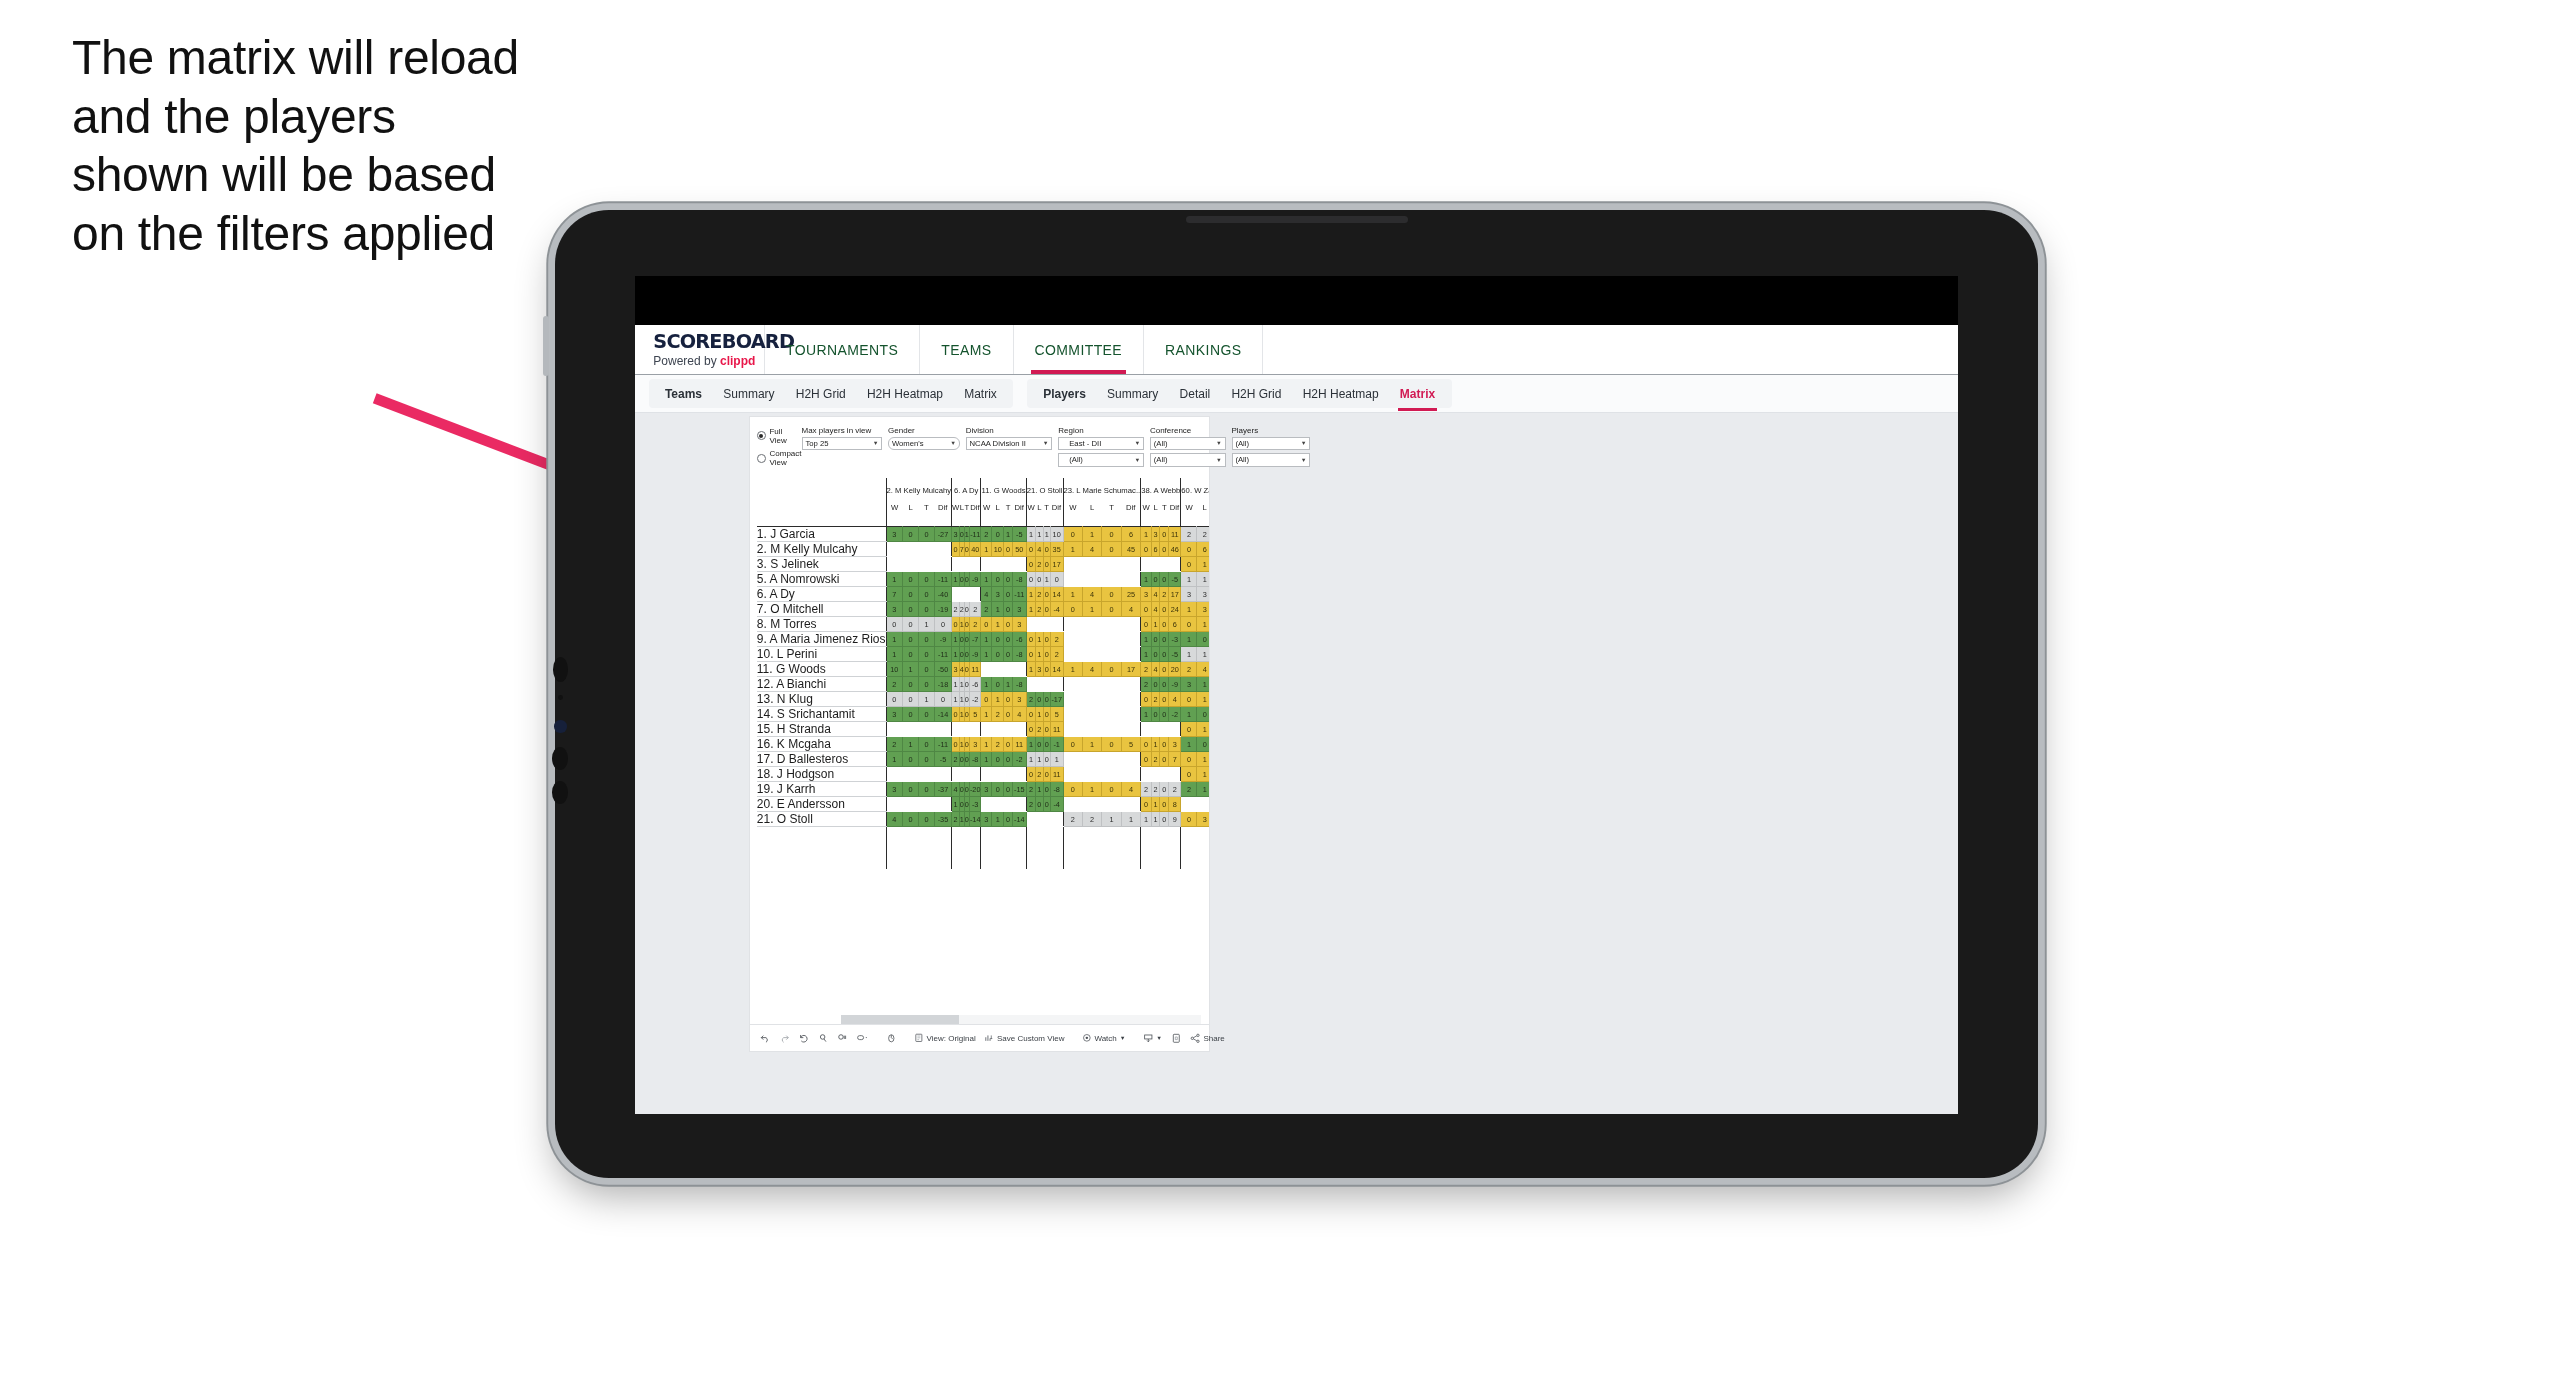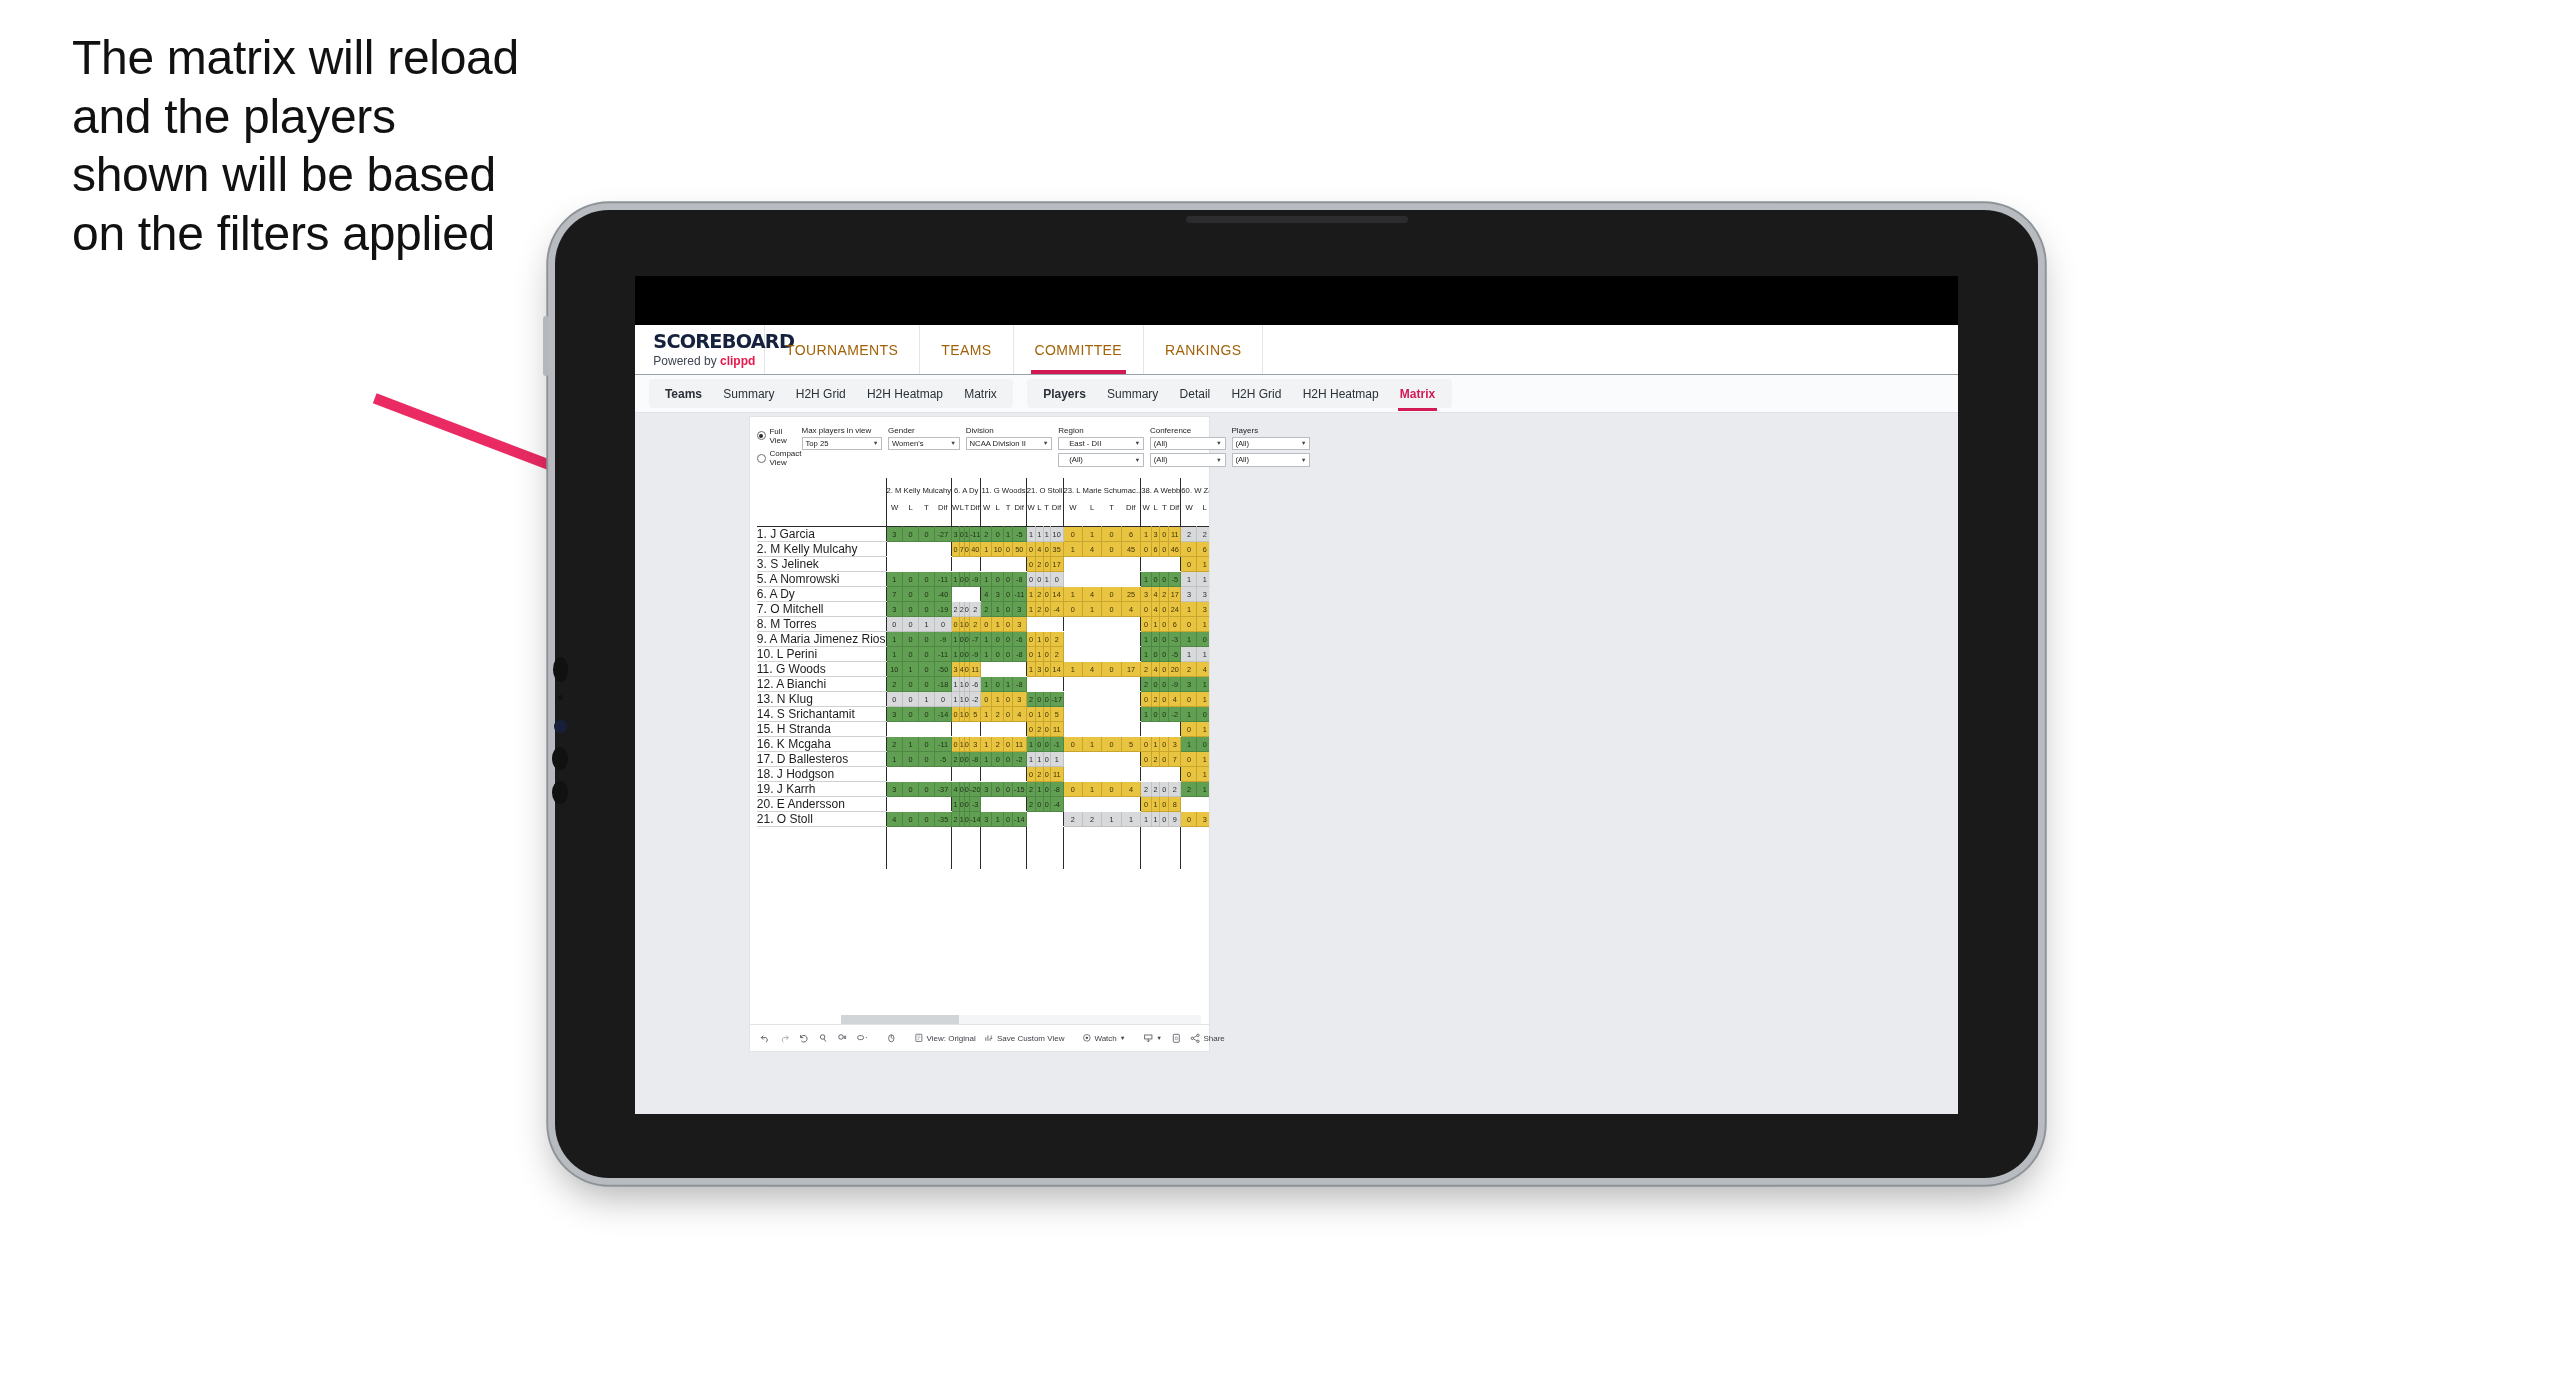--- a/index.html
+++ b/index.html
@@ -40,21 +40,21 @@
 
   
   .topnav{height:49px;background:#ffffff;display:flex;align-items:stretch;
           border-bottom:1.9px solid #9aa0a6;position:relative;}
   .brand{width:130px;display:flex;flex-direction:column;justify-content:center;padding-left:18.3px;
          border-right:1px solid #e3e5e8;box-sizing:border-box;}
   .brand-name{font-size:19.3px;font-weight:800;color:#16213e;letter-spacing:-0.8px;
               font-family:"DejaVu Sans",sans-serif;line-height:1;}
   .brand-sub{font-size:12px;color:#3d4450;margin-top:2.9px;line-height:1;}
   .brand-sub b{color:#e8174a;font-weight:700;}
-  .tnitem{display:flex;align-items:center;padding:0 21px;font-size:14px;color:#a16207;
+  .tnitem{display:flex;align-items:center;padding:0 21px;font-size:14px;color:#14532d;
           letter-spacing:0.4px;border-right:1px solid #e3e5e8;position:relative;cursor:pointer;}
   .tnitem.active:after{content:"";position:absolute;left:17.4px;right:17.4px;bottom:0;height:3.9px;background:#d11a53;}
 
   
   .subnav{height:37px;background:#fafbfc;border-bottom:1px solid #dfe2e6;display:flex;align-items:center;padding-left:13.5px;}
   .subgrp{display:flex;align-items:center;background:#f1f3f5;border-radius:3.9px;padding:2.9px 5.8px;}
   .subgrp.second{margin-left:13.5px;}
   .sbitem{font-size:12px;color:#2b3138;padding:4.8px 10.6px;position:relative;cursor:pointer;white-space:nowrap;}
   .sbitem.bold{font-weight:700;}
   .sbitem.active{color:#d11a53;font-weight:600;}
@@ -68,21 +68,21 @@
   .filters{display:flex;padding:8.7px 7.7px 5.8px 6.8px;font-size:8px;color:#1c1c1c;}
   .viewcol{width:60px;padding-top:1px;}
   .vrow{display:flex;align-items:center;gap:3.9px;margin-bottom:4.8px;cursor:pointer;}
   .radio{width:6.8px;height:6.8px;border:1px solid #6b6f74;border-radius:50%;position:relative;background:#fff;flex:none;}
   .radio.on:after{content:"";position:absolute;inset:1.4px;border-radius:50%;background:#2b2b2b;}
   .fcol{margin-right:5.8px;}
   .flabel{font-size:8px;color:#1c1c1c;margin-bottom:1.9px;white-space:nowrap;}
   .sel{height:11.6px;border:1px solid #b9bcc0;background:#fff;display:flex;align-items:center;
        padding:0 2.9px;font-size:7.7px;color:#1c1c1c;justify-content:space-between;margin-bottom:2.9px;cursor:pointer;}
   .sel .cv{font-size:5.8px;color:#444;margin-left:3.9px;}
-  .w1{width:73px;gap:24px;}.w2{width:64px;}.w3{width:79px;}.w4{width:71px;padding-left:10px;}.w5{width:68px;}.w6{width:71px;}
+  .w1{width:73px;gap:24px;}.w2{width:64px;border-radius:6px;}.w3{width:79px;}.w4{width:71px;padding-left:10px;}.w5{width:68px;}.w6{width:71px;}
 
   
   .matwrap{flex:1;overflow:hidden;position:relative;padding:0 7.7px 0 6.8px;}
   table.mtx{border-collapse:collapse;table-layout:fixed;font-size:7.3px;color:#1c1c1c;}
   table.mtx th,table.mtx td{padding:0;margin:0;}
   .nmcell{width:83px;text-align:left;padding-left:2.9px;height:13px;border-bottom:1px solid #d6d8da;
           font-size:12px;white-space:nowrap;overflow:hidden;}
   .hdrspacer{height:25px;border:none;}
   .hdrname{height:14.5px;font-size:7.7px;font-weight:400;text-align:center;white-space:nowrap;overflow:hidden;
            border-left:1px solid #2b2b2b;}

